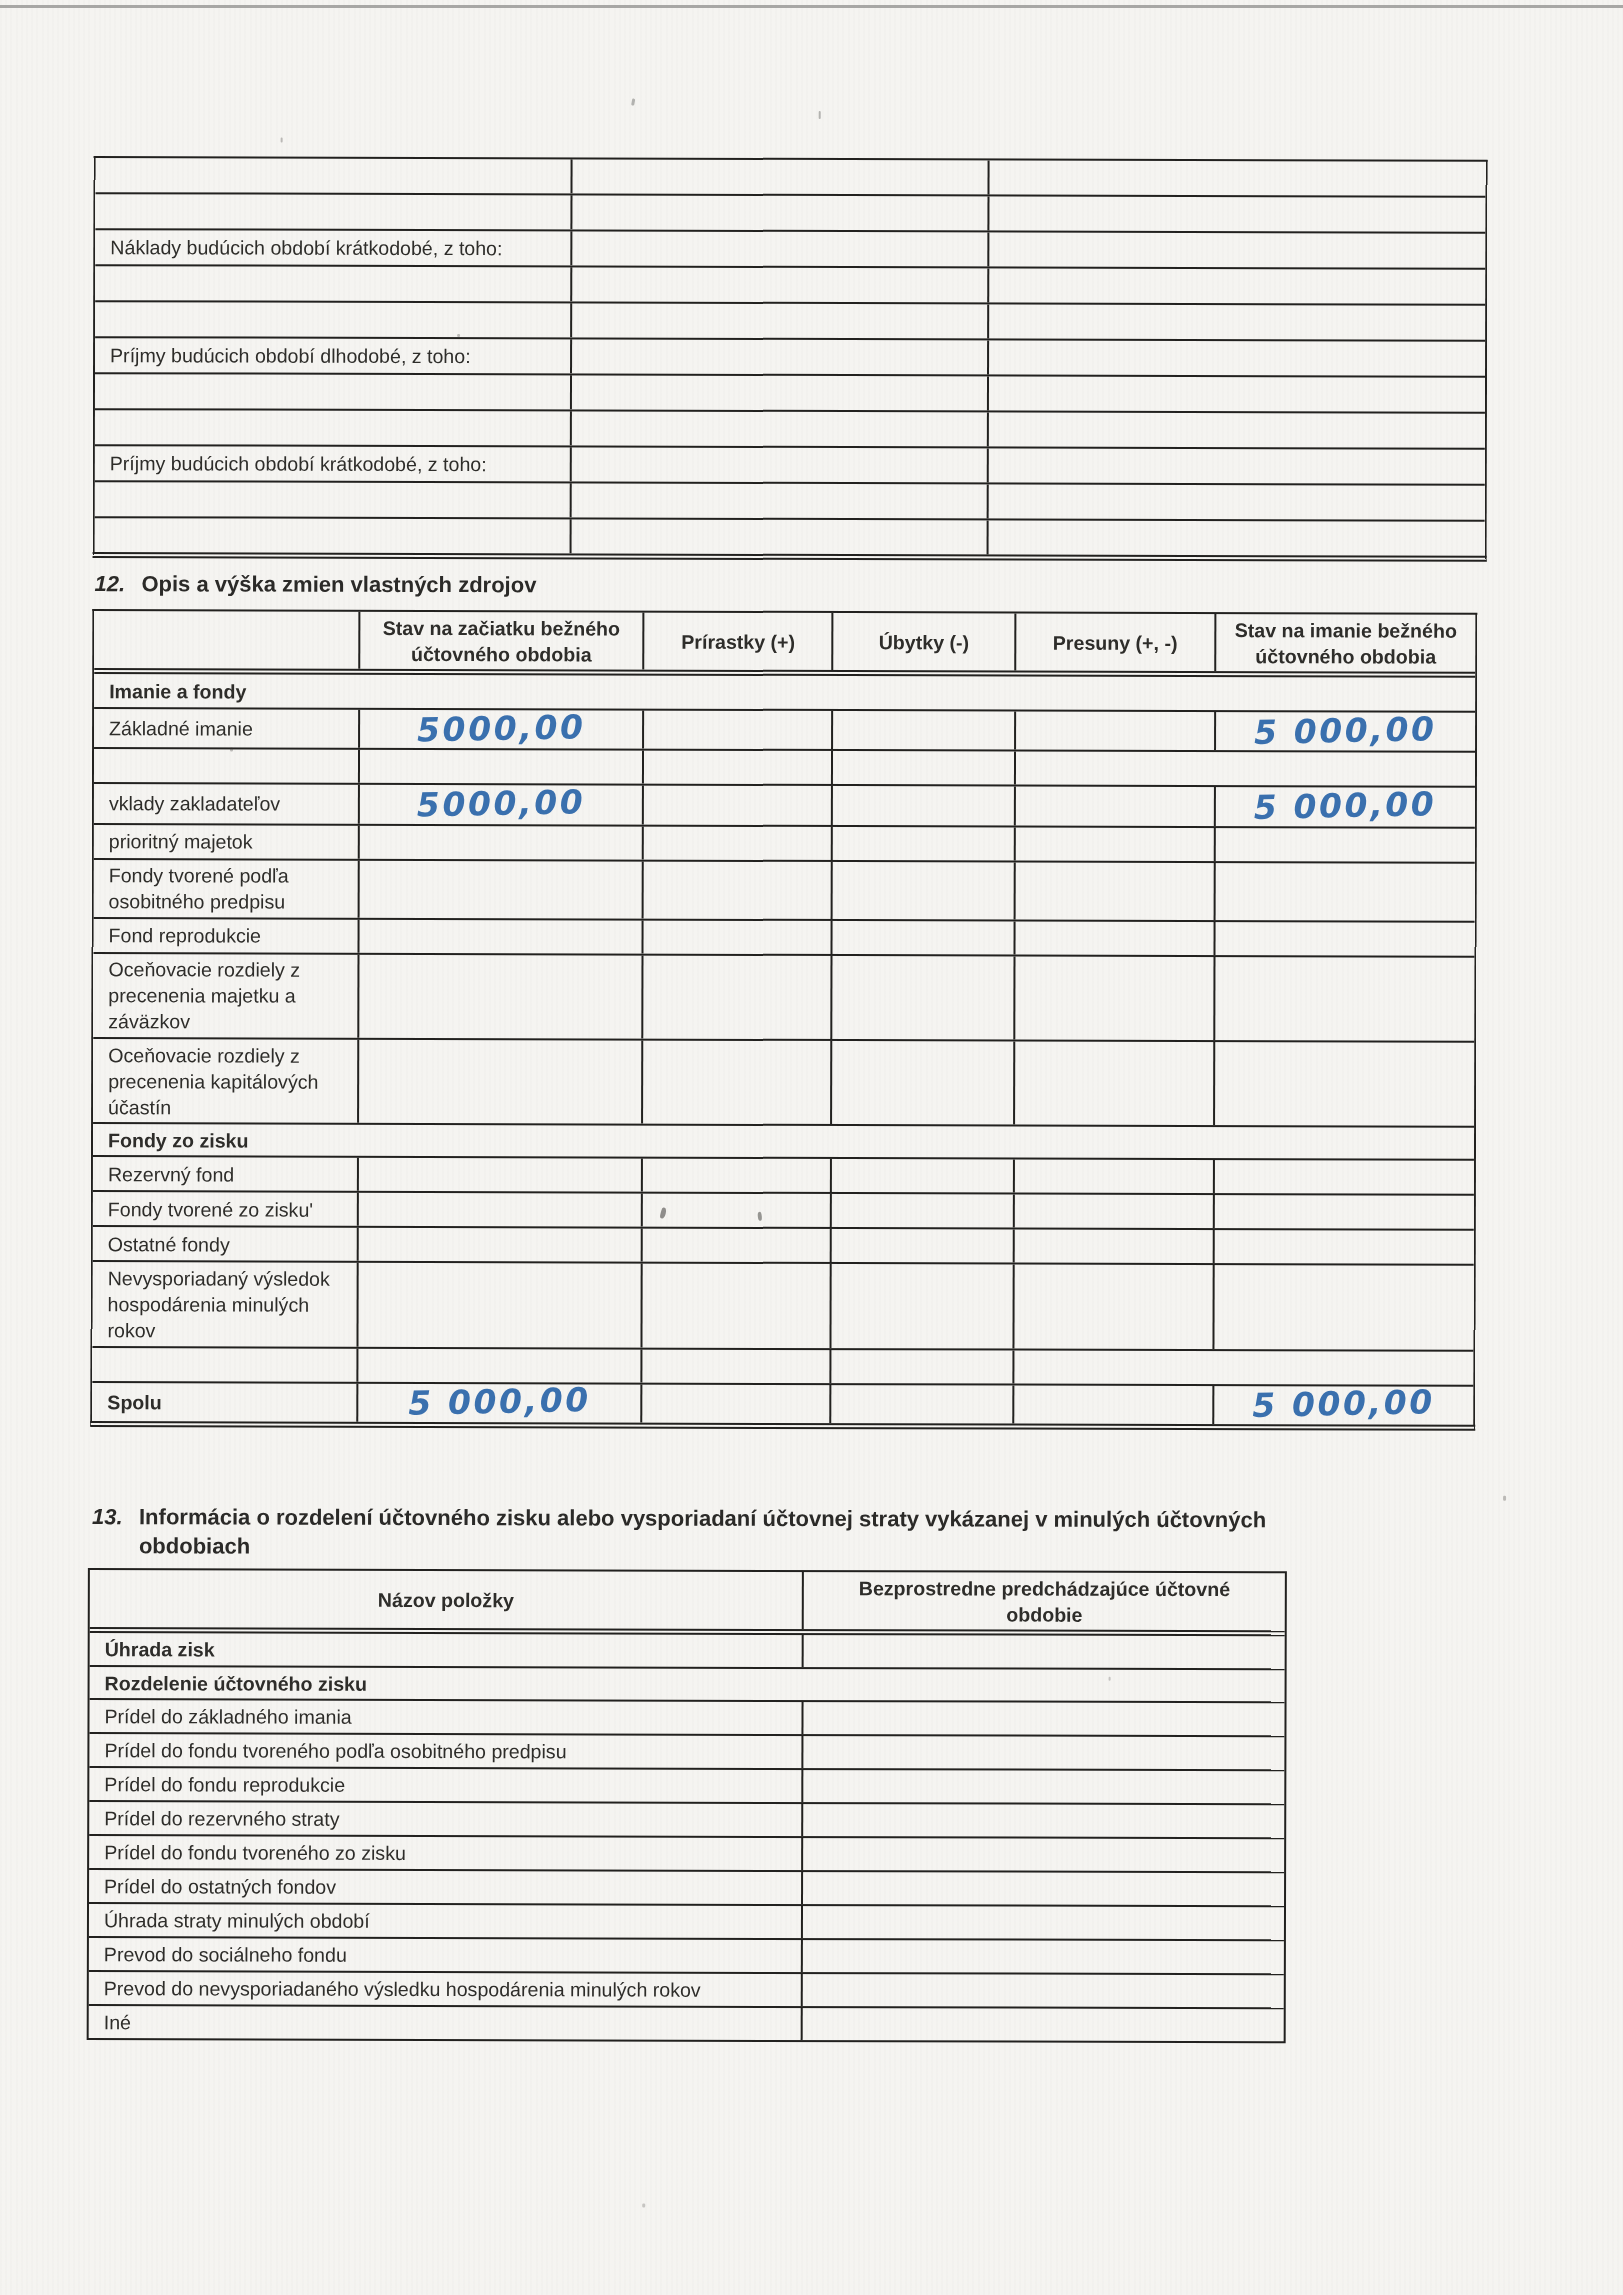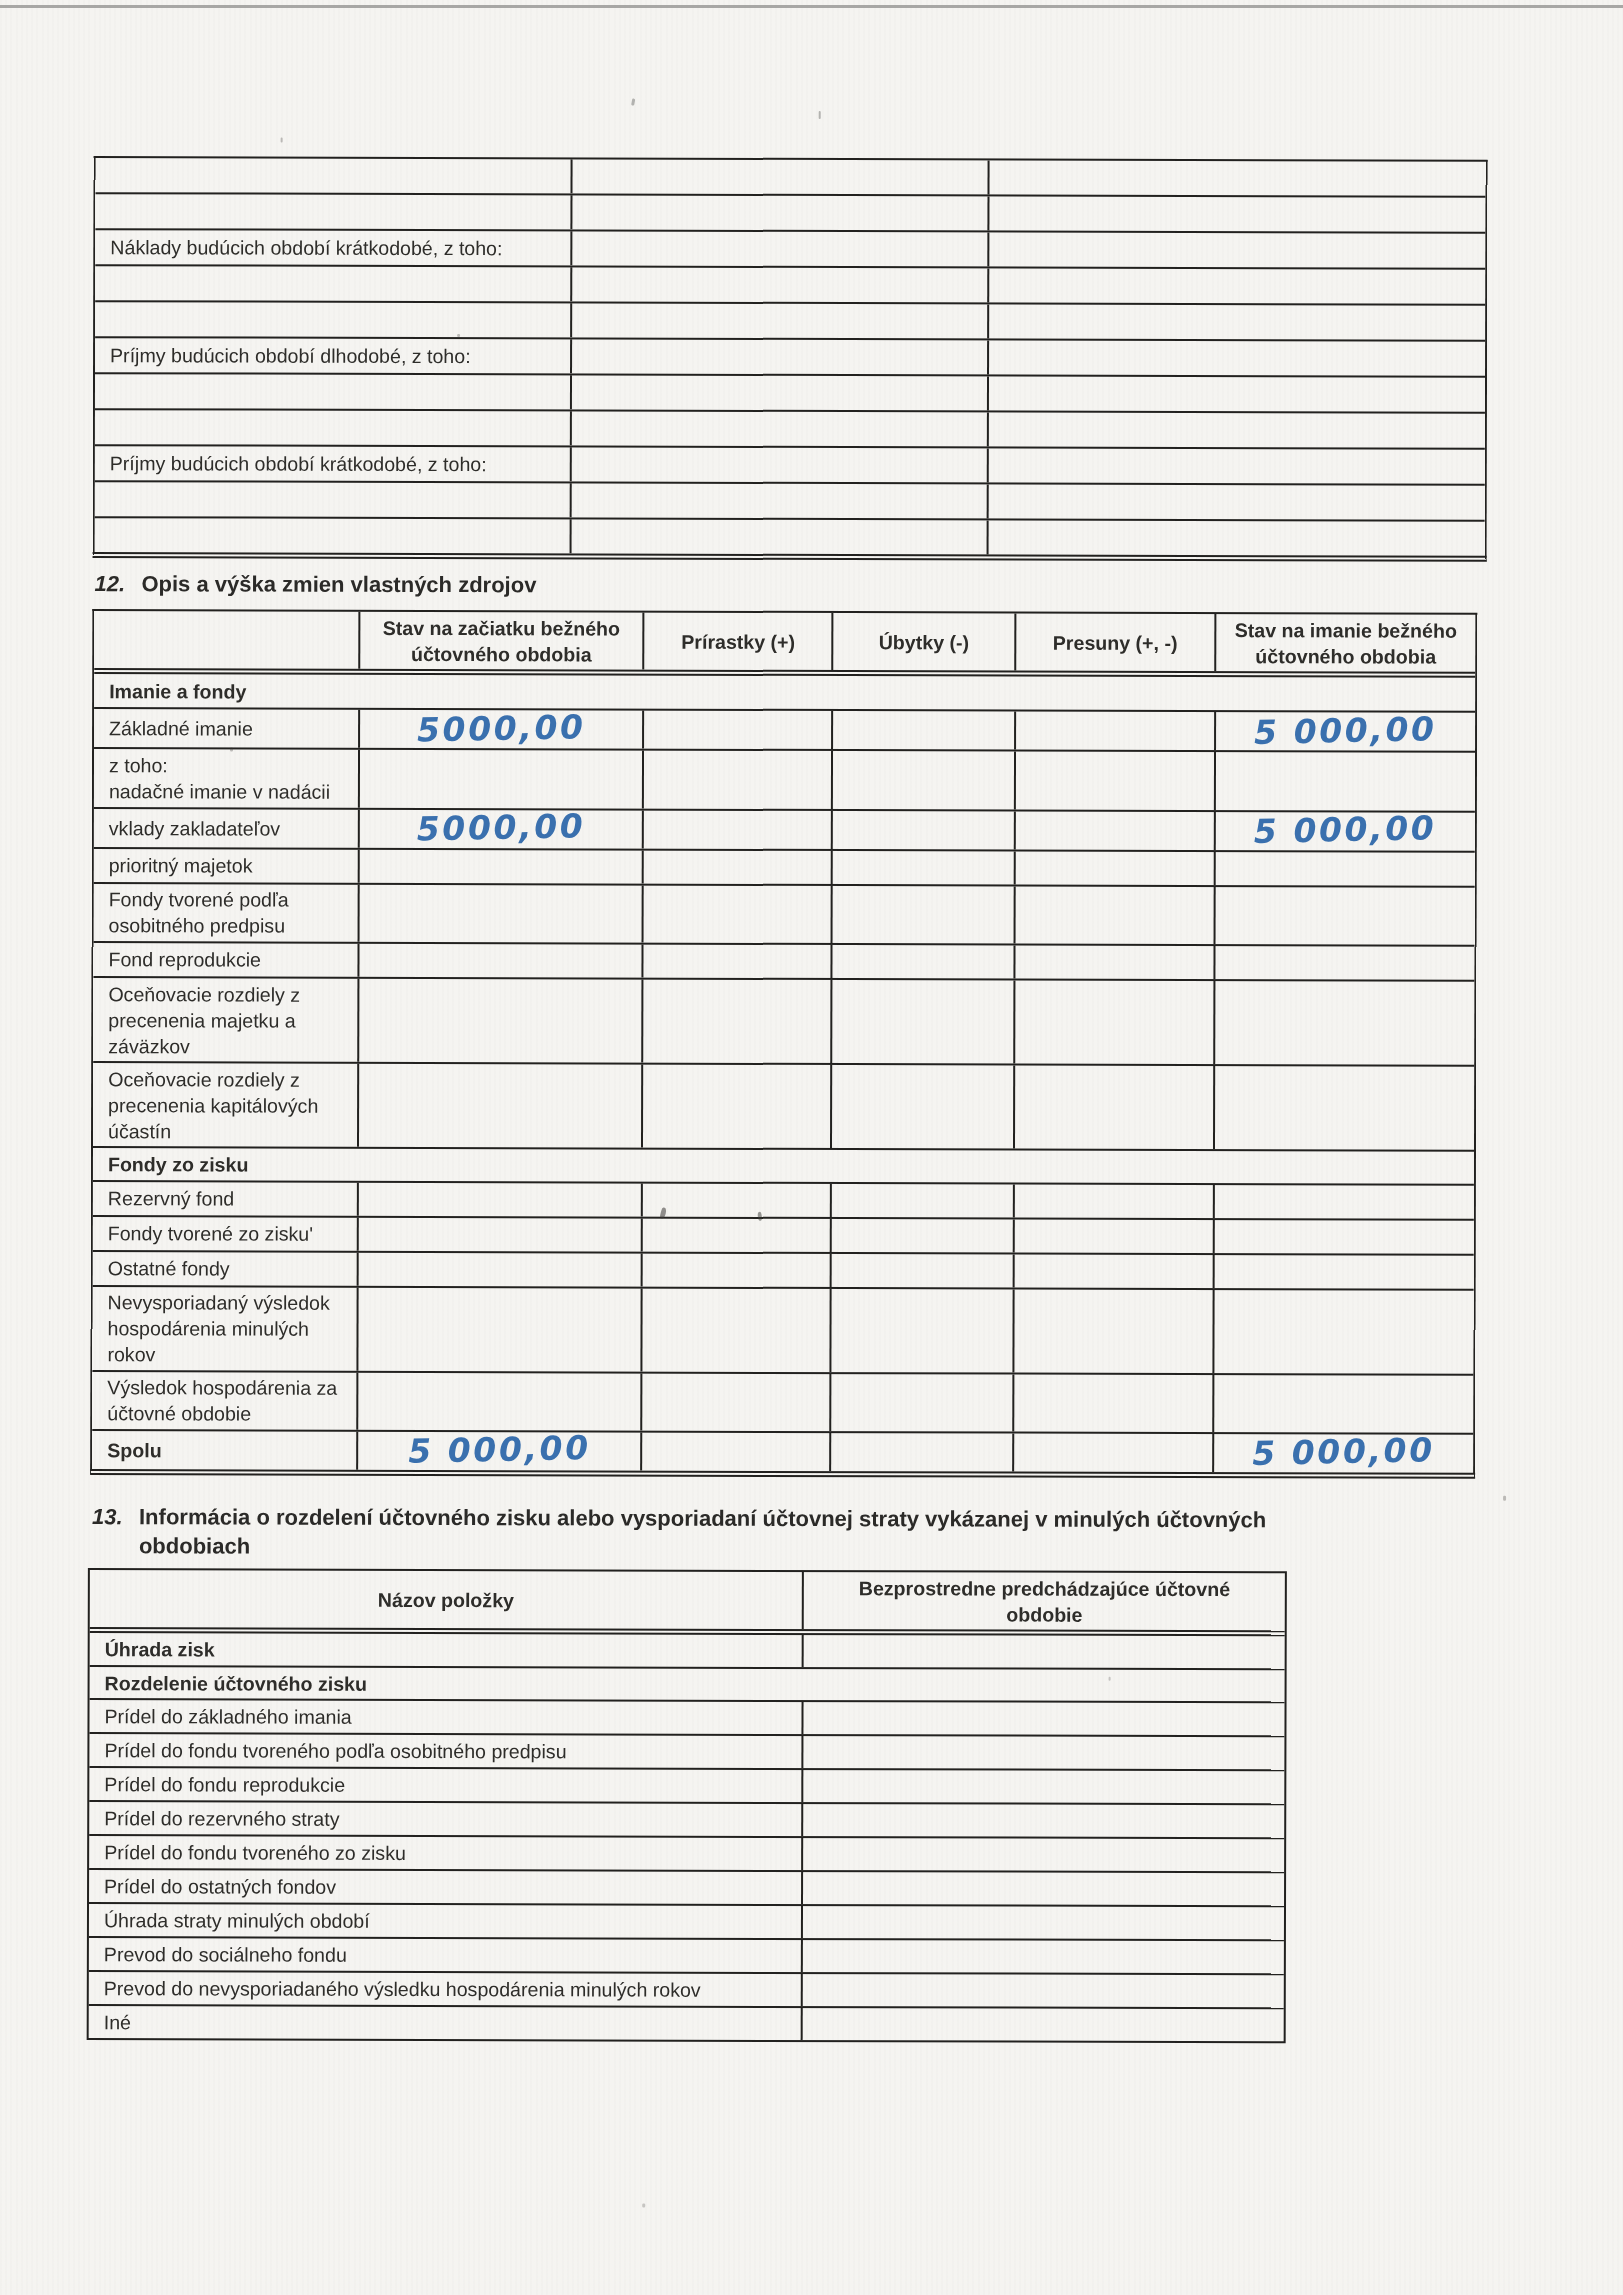--- a/index.html
+++ b/index.html
@@ -155,24 +155,20 @@
             <span class="hw">5000,00</span>
           </div>
         <div class="cell vc"></div>
         <div class="cell vc"></div>
         <div class="cell vc"></div>
         <div class="cell vc">
             <span class="hw">5 000,00</span>
           </div>
       </div>
       <div class="row">
-        <div class="cell lblc">
-            <span class="lbl">z toho:
-nadačné imanie v nadácii</span>
-          </div>
         <div class="cell vc"></div>
           <div class="cell vc"></div>
           <div class="cell vc"></div>
           <div class="cell vc"></div>
           <div class="cell vc"></div>
       </div>
       <div class="row">
         <div class="cell lblc">
             <span class="lbl">vklady zakladateľov</span>
           </div>
@@ -280,24 +276,20 @@
 hospodárenia minulých
 rokov</span>
           </div>
         <div class="cell vc"></div>
           <div class="cell vc"></div>
           <div class="cell vc"></div>
           <div class="cell vc"></div>
           <div class="cell vc"></div>
       </div>
       <div class="row">
-        <div class="cell lblc">
-            <span class="lbl">Výsledok hospodárenia za
-účtovné obdobie</span>
-          </div>
         <div class="cell vc"></div>
           <div class="cell vc"></div>
           <div class="cell vc"></div>
           <div class="cell vc"></div>
           <div class="cell vc"></div>
       </div>
       <div class="row">
         <div class="cell lblc b">
             <span class="lbl">Spolu</span>
           </div>

